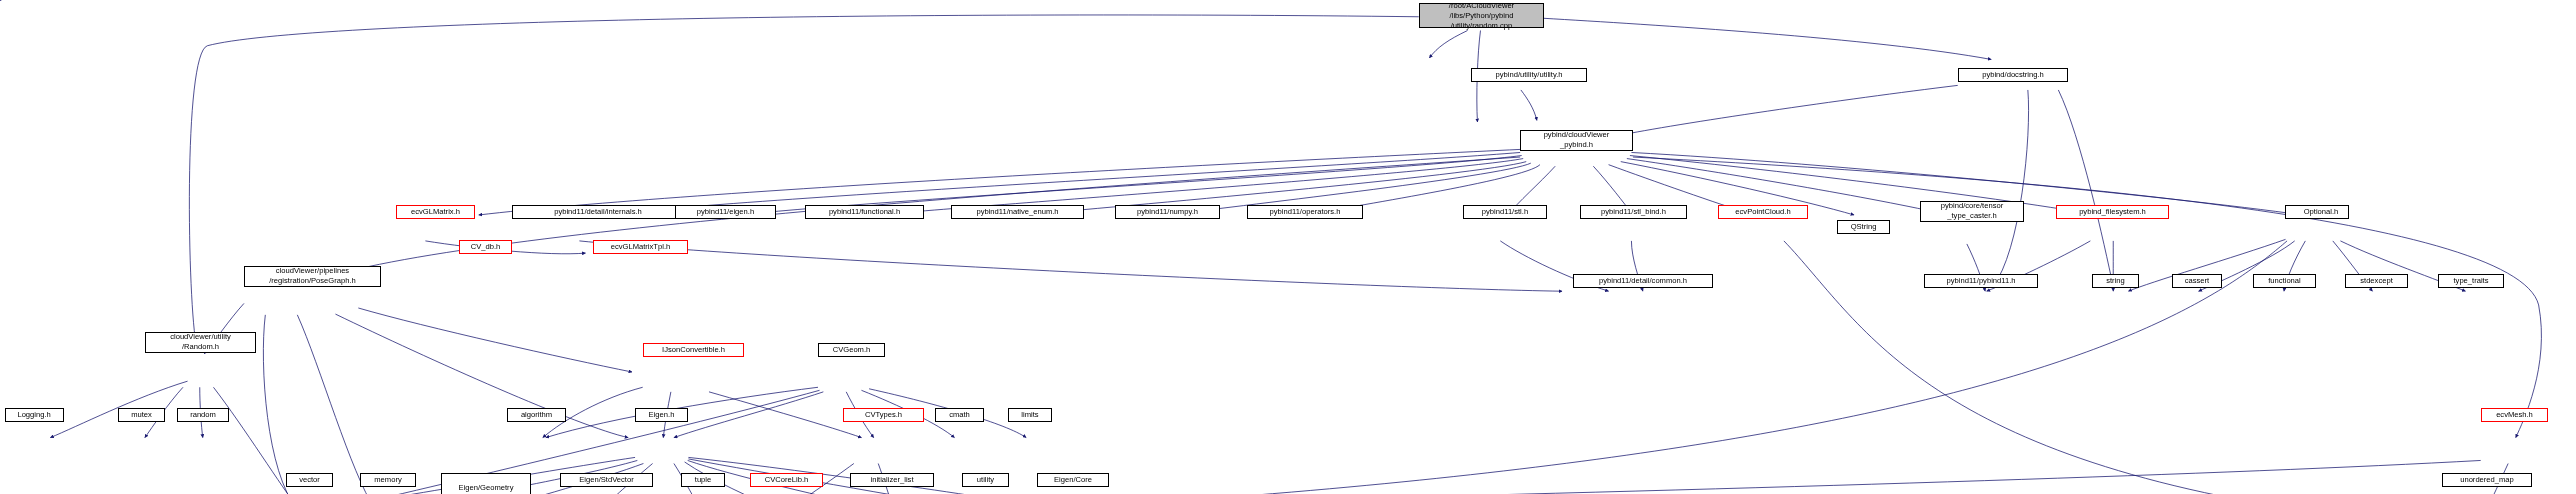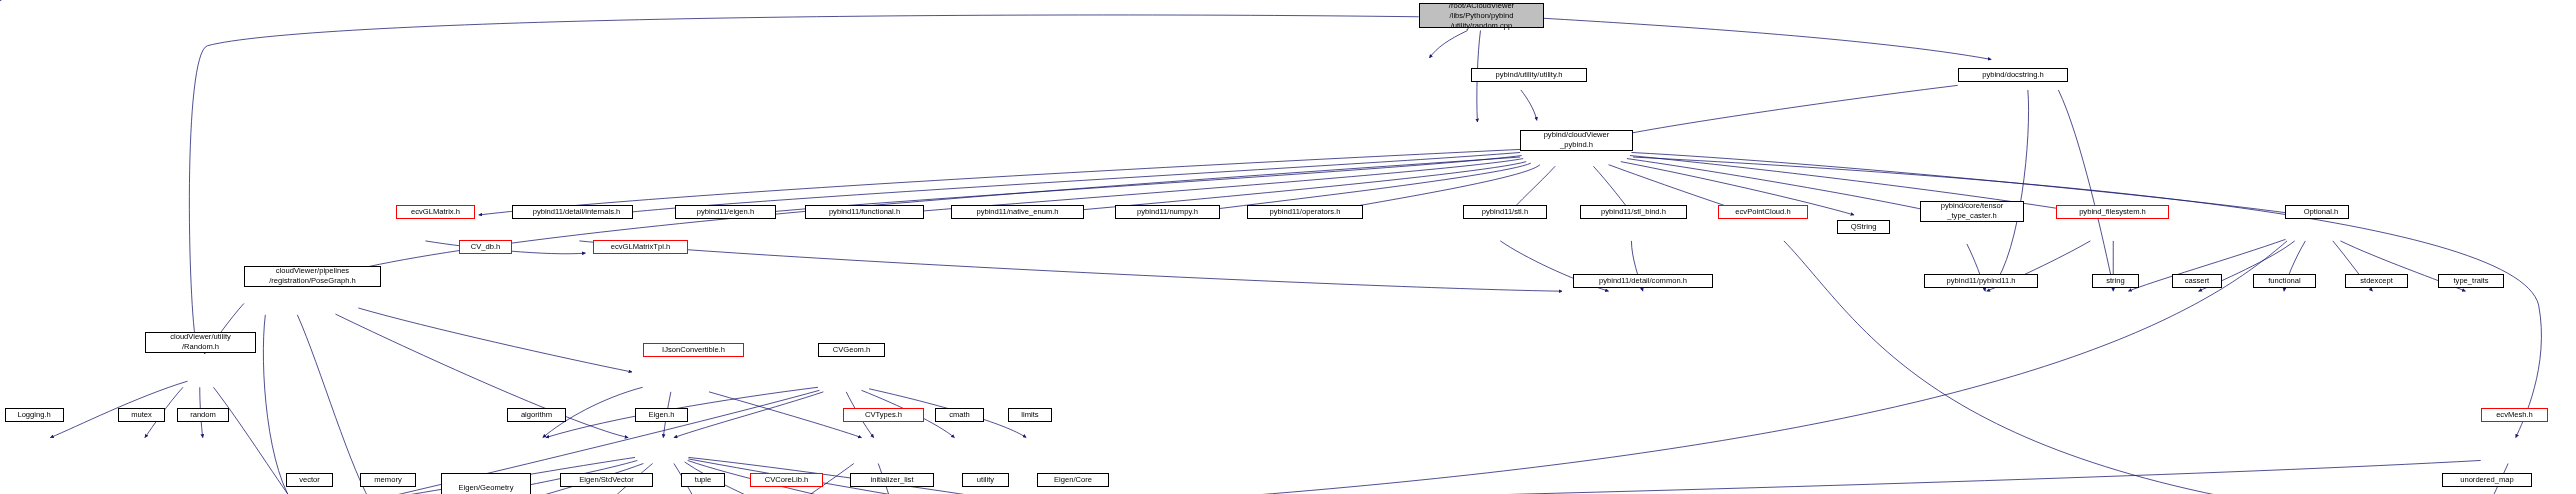--- a/index.html
+++ b/index.html
@@ -157,21 +157,21 @@
     </g>
   </svg>
 <div class="node grey" style="left: 1419px; top: 3px; width: 125px; height: 25px;">/root/ACloudViewer
 /libs/Python/pybind
 /utility/random.cpp</div>
     <div class="node" style="left: 1471px; top: 68px; width: 116px; height: 13.7px;">pybind/utility/utility.h</div>
     <div class="node" style="left: 1958px; top: 68px; width: 110px; height: 13.7px;">pybind/docstring.h</div>
     <div class="node" style="left: 1520px; top: 130px; width: 113px; height: 20.6px;">pybind/cloudViewer
 _pybind.h</div>
     <div class="node red" style="left: 396px; top: 205px; width: 79px; height: 13.7px;">ecvGLMatrix.h</div>
-    <div class="node" style="left: 512px; top: 205px; width: 121px; height: 13.7px; padding-left: 8px;">pybind11/detail/internals.h</div>
+    <div class="node" style="left: 512px; top: 205px; width: 164px; height: 13.7px; padding-left: 8px;">pybind11/detail/internals.h</div>
     <div class="node" style="left: 675px; top: 205px; width: 101px; height: 13.7px;">pybind11/eigen.h</div>
     <div class="node" style="left: 805px; top: 205px; width: 119px; height: 13.7px;">pybind11/functional.h</div>
     <div class="node" style="left: 951px; top: 205px; width: 133px; height: 13.7px;">pybind11/native_enum.h</div>
     <div class="node" style="left: 1115px; top: 205px; width: 105px; height: 13.7px;">pybind11/numpy.h</div>
     <div class="node" style="left: 1247px; top: 205px; width: 116px; height: 13.7px;">pybind11/operators.h</div>
     <div class="node" style="left: 1463px; top: 205px; width: 84px; height: 13.7px;">pybind11/stl.h</div>
     <div class="node" style="left: 1580px; top: 205px; width: 107px; height: 13.7px;">pybind11/stl_bind.h</div>
     <div class="node red" style="left: 1718px; top: 205px; width: 90px; height: 13.7px;">ecvPointCloud.h</div>
     <div class="node" style="left: 1837px; top: 205px; width: 53px; height: 13.7px; margin-top: 15px;">QString</div>
     <div class="node" style="left: 1920px; top: 201px; width: 104px; height: 20.6px;">pybind/core/tensor

